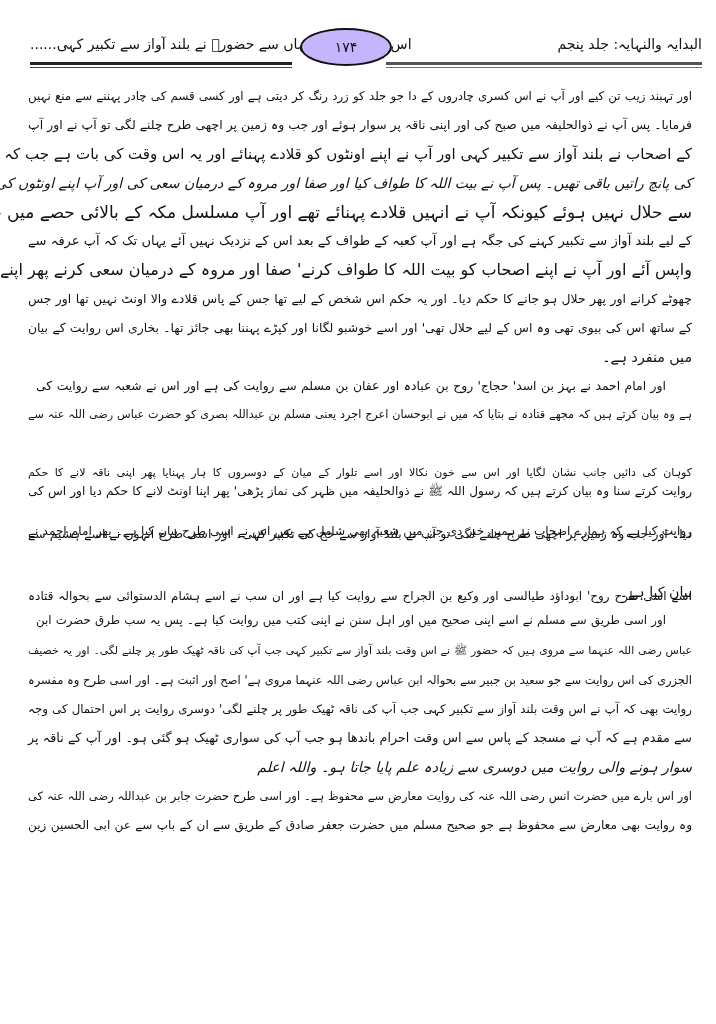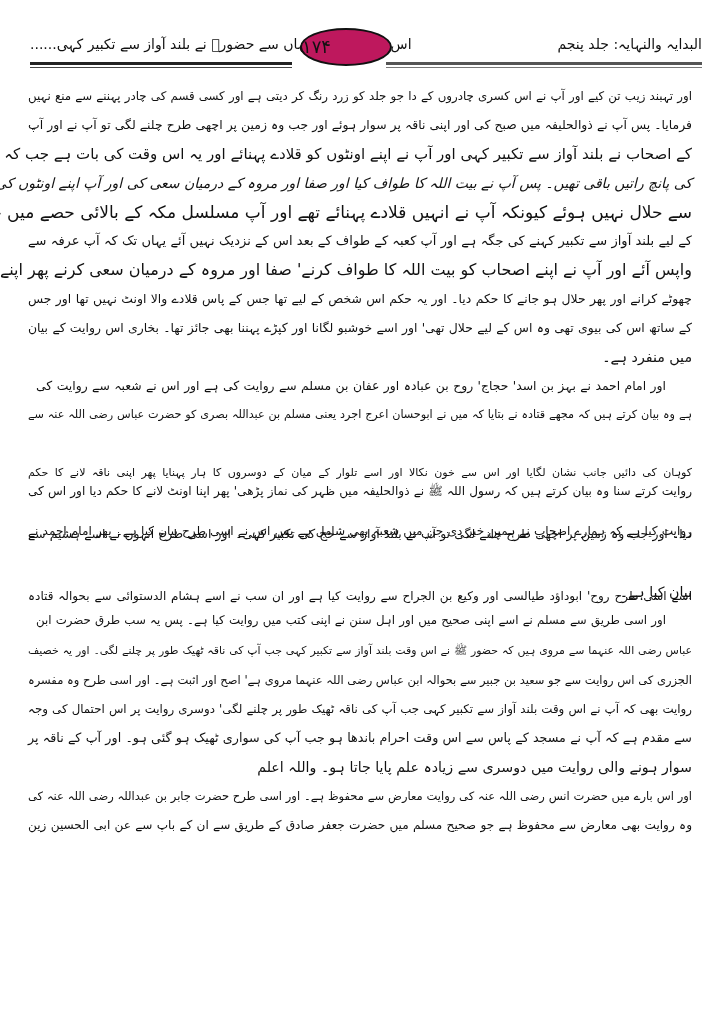--- a/index.html
+++ b/index.html
@@ -1,21 +1,21 @@
 <!DOCTYPE html>
 <html><head>
   <meta charset="utf-8">
   <style>
     html, body { margin: 0; padding: 0; background: #ffffff; }
     body { width: 716px; height: 1024px; position: relative; overflow: hidden; font-family: "DejaVu Sans", sans-serif; color: #111; }
     .page { position: absolute; left: 0; top: 0; width: 716px; height: 1024px; background: #fff; }
     .header { position: absolute; left: 30px; top: 34px; width: 672px; height: 30px; direction: rtl; }
     .hdr-book { position: absolute; right: 0; top: 2px; font-size: 14px; white-space: nowrap; }
     .hdr-chapter { position: absolute; left: 0; top: 2px; font-size: 14px; white-space: nowrap; direction: rtl; }
-    .page-num-oval { position: absolute; left: 270px; top: -6px; width: 88px; height: 34px; border: 2px solid #111; border-radius: 50%; text-align: left; line-height: 34px; font-size: 18px; direction: rtl; background: #be185d; z-index: 2; }
+    .page-num-oval { position: absolute; left: 270px; top: -6px; width: 88px; height: 34px; border: 2px solid #111; border-radius: 50%; text-align: center; line-height: 34px; font-size: 14px; direction: rtl; background: #c4b5fd; z-index: 2; }
     .rule-left { position: absolute; left: 30px; top: 62px; width: 262px; height: 3px; background: #222; }
     .rule-left-thin { position: absolute; left: 30px; top: 67px; width: 262px; height: 1px; background: #444; }
     .rule-right { position: absolute; left: 386px; top: 62px; width: 316px; height: 3px; background: #555; }
     .rule-right-thin { position: absolute; left: 386px; top: 67px; width: 316px; height: 1px; background: #777; }
     .body-text { position: absolute; left: 36px; top: 82px; width: 664px; direction: rtl; }
     .line { position: absolute; right: 8px; height: 28px; line-height: 28px; font-size: 14.2px; white-space: nowrap; text-align: justify; text-align-last: justify; width: 664px; direction: rtl; }
     .line.last { text-align-last: right; width: auto; }
     .line.indent { width: 630px; right: 34px; }
   </style>
 </head>
@@ -53,17 +53,17 @@
       <div class="line" style="top: 377px; font-size: 11px;">کوہان کی دائیں جانب نشان لگایا اور اس سے خون نکالا اور اسے تلوار کے میان کے دوسروں کا ہار پہنایا پھر اپنی ناقہ لانے کا حکم</div>
       <div class="line" style="top: 406px; font-size: 12.4px; margin-top: 32px;">دیا۔ اور جب وہ زمین پر اچھی طرح چلنے لگی تو آپ نے بلند آواز سے حج کی تکبیر کہی۔ اور اسی طرح انہوں نے اسے ہشیم سے</div>
       <div class="line" style="top: 435px; font-size: 12.1px;">روایت کیا ہے کہ ہمارے اصحاب نے ہمیں خبر دی جن میں شعبہ بھی شامل ہے پس اس نے اسی طرح بیان کیا ہے۔ پھر امام احمد نے</div>
       <div class="line" style="top: 464px; font-size: 12px; margin-top: 36px;">اسے اسی طرح روح' ابوداؤد طیالسی اور وکیع بن الجراح سے روایت کیا ہے اور ان سب نے اسے ہشام الدستوائی سے بحوالہ قتادہ</div>
       <div class="line last" style="top: 496px;">بیان کیا ہے۔</div>
       <div class="line indent" style="top: 524px; font-size: 11.8px;">اور اسی طریق سے مسلم نے اسے اپنی صحیح میں اور اہل سنن نے اپنی کتب میں روایت کیا ہے۔ پس یہ سب طرق حضرت ابن</div>
       <div class="line" style="top: 555px; font-size: 10.9px;">عباس رضی اللہ عنہما سے مروی ہیں کہ حضور ﷺ نے اس وقت بلند آواز سے تکبیر کہی جب آپ کی ناقہ ٹھیک طور پر چلنے لگی۔ اور یہ خصیف</div>
       <div class="line" style="top: 584px; font-size: 11.5px; margin-left: 20px;">الجزری کی اس روایت سے جو سعید بن جبیر سے بحوالہ ابن عباس رضی اللہ عنہما مروی ہے' اصح اور اثبت ہے۔ اور اسی طرح وہ مفسرہ</div>
       <div class="line" style="top: 613px; font-size: 11.8px;">روایت بھی کہ آپ نے اس وقت بلند آواز سے تکبیر کہی جب آپ کی ناقہ ٹھیک طور پر چلنے لگی' دوسری روایت پر اس احتمال کی وجہ</div>
       <div class="line" style="top: 642px; font-size: 12.7px;">سے مقدم ہے کہ آپ نے مسجد کے پاس سے اس وقت احرام باندھا ہو جب آپ کی سواری ٹھیک ہو گئی ہو۔ اور آپ کے ناقہ پر</div>
-      <div class="line last" style="top: 671px;">سوار ہونے والی روایت میں دوسری سے زیادہ علم پایا جاتا ہو۔ واللہ اعلم</div>
+      <div class="line last" style="top: 671px; font-style: italic;">سوار ہونے والی روایت میں دوسری سے زیادہ علم پایا جاتا ہو۔ واللہ اعلم</div>
       <div class="line" style="top: 700px; font-size: 11.5px;">اور اس بارے میں حضرت انس رضی اللہ عنہ کی روایت معارض سے محفوظ ہے۔ اور اسی طرح حضرت جابر بن عبداللہ رضی اللہ عنہ کی</div>
       <div class="line" style="top: 729px; font-size: 12.1px;">وہ روایت بھی معارض سے محفوظ ہے جو صحیح مسلم میں حضرت جعفر صادق کے طریق سے ان کے باپ سے عن ابی الحسین زین</div>
     </div>
 </div>
 
 </body></html>

